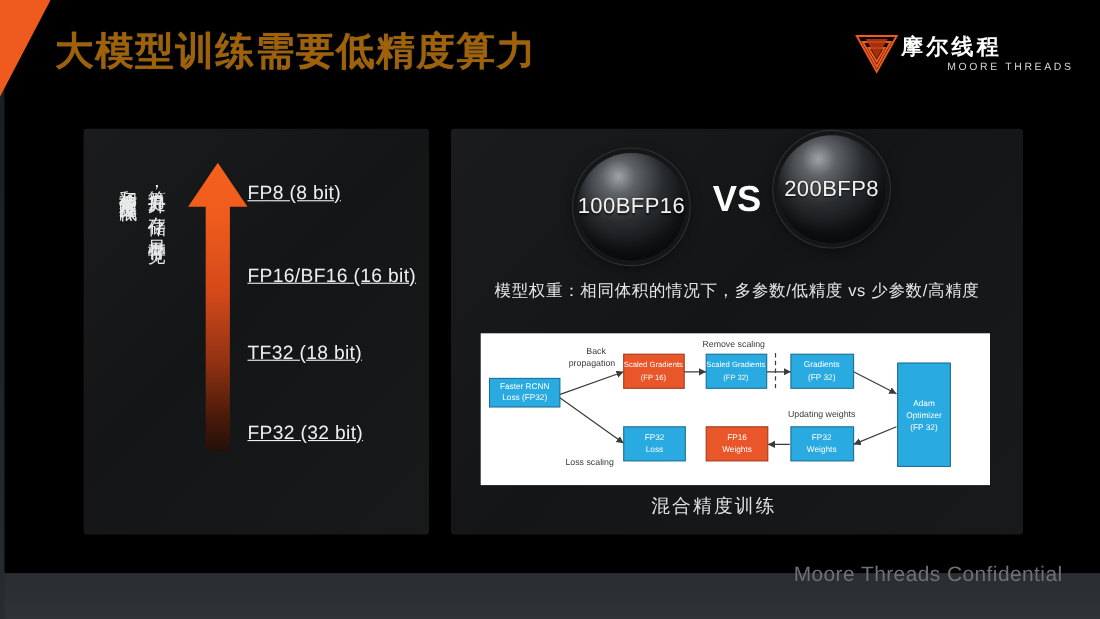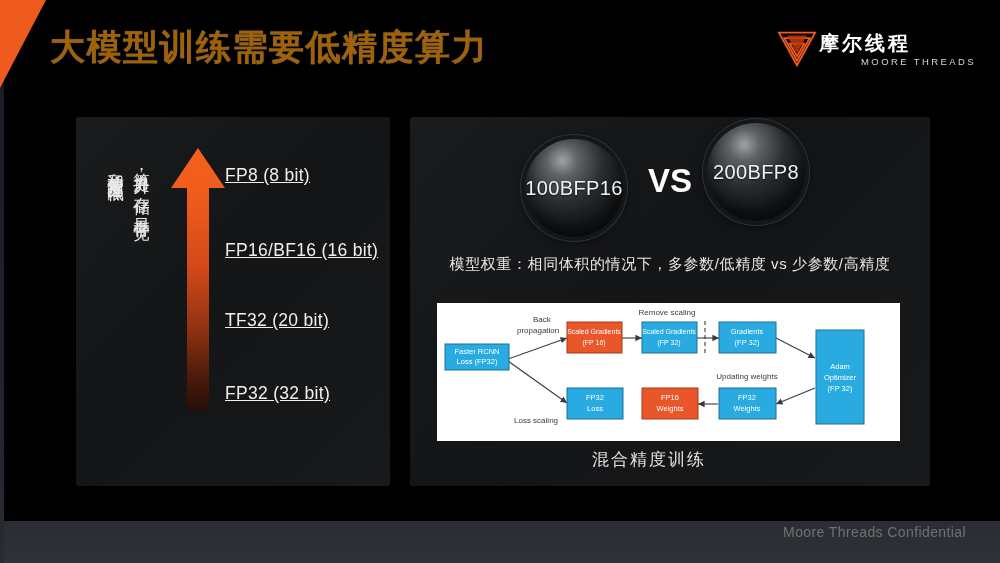--- a/index.html
+++ b/index.html
@@ -119,22 +119,22 @@
     font-size:17px; color:#e3e3e3; letter-spacing:2px; z-index:5;
   }
   
   .diagram {
     position:absolute; left:437px; top:303px; width:463px; height:138px;
     background:#ffffff; z-index:5; overflow:hidden;
   }
   .diagram svg { display:block; }
   
   .confidential {
-    position:absolute; right:34px; top:524px;
-    font-size:14px; color:#6e7276; letter-spacing:.4px; z-index:9;
+    position:absolute; right:34px; top:512px;
+    font-size:19px; color:#6e7276; letter-spacing:.4px; z-index:9;
   }
 </style>
 </head>
 <body>
 
 <div id="slide">
 
   <div class="edge-bottom"></div>
   <div class="stage"></div>
   <div class="edge-left"></div>
@@ -176,21 +176,21 @@
         <stop offset="70%" stop-color="#8e3112"></stop>
         <stop offset="88%" stop-color="#4a1a0a"></stop>
         <stop offset="100%" stop-color="#241008"></stop>
       </linearGradient>
     </defs>
     <polygon points="30,0 57,40 41,40 41,262 19,262 19,40 3,40" fill="url(#arrGrad)"></polygon>
   </svg>
 
   <div class="fmt-label" id="fmt0">FP8 (8 bit)</div>
   <div class="fmt-label" id="fmt1">FP16/BF16 (16 bit)</div>
-  <div class="fmt-label" id="fmt2">TF32 (20 bit)</div>
+  <div class="fmt-label" id="fmt2">TF32 (18 bit)</div>
   <div class="fmt-label" id="fmt3">FP32 (32 bit)</div>
 
   <div class="panel" id="panel-right"></div>
 
   <div class="circle" id="circle-a">
     <span>100B</span>
     <span>FP16</span>
   </div>
   <div class="vs">VS</div>
   <div class="circle" id="circle-b">

